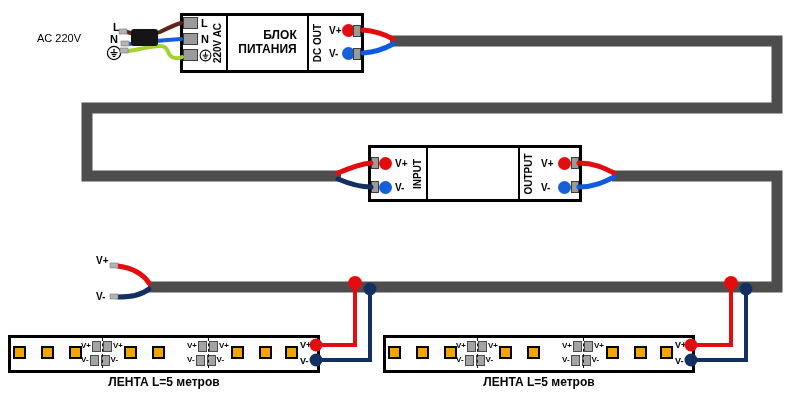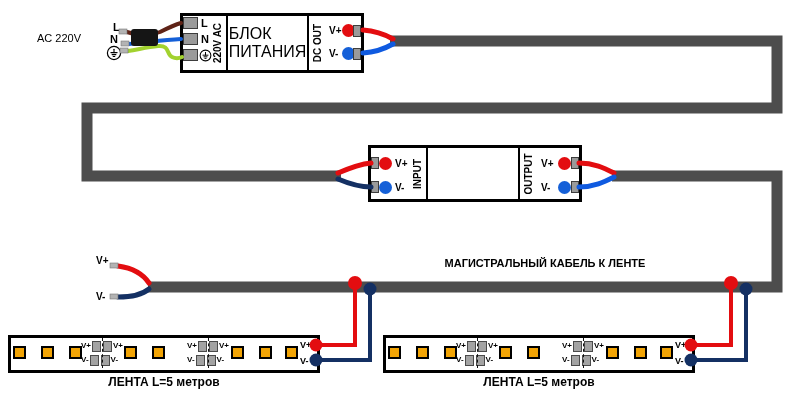--- a/index.html
+++ b/index.html
@@ -13,21 +13,21 @@
   .lbl{position:absolute;line-height:1;z-index:3;}
   .b{font-weight:bold;}
   .term{position:absolute;background:#9a9a9a;border:1px solid #3d3d3d;box-sizing:border-box;}
   .circ{position:absolute;width:13px;height:13px;border-radius:50%;}
   .red{background:#e30d10;}
   .blue{background:#1560d8;}
   .divider{position:absolute;top:0;bottom:0;width:2px;background:#000;}
   .rot{position:absolute;display:flex;align-items:center;justify-content:center;}
   .rot>span{transform:rotate(-90deg);white-space:nowrap;font-weight:bold;font-size:10px;line-height:1;}
   .boxtitle{position:absolute;display:flex;align-items:center;justify-content:center;
-    text-align:left;font-weight:normal;font-size:16px;line-height:1.15;white-space:pre-line;}
+    text-align:right;font-weight:bold;font-size:12px;line-height:1.15;white-space:pre-line;}
   .led{position:absolute;width:13px;height:13px;top:8px;background:#f2a405;border:2px solid #000;box-sizing:border-box;}
   .padgrp{position:absolute;top:2px;height:26px;display:flex;flex-direction:column;justify-content:space-between;z-index:3;}
   .padrow{display:flex;align-items:center;height:12px;}
   .pl{font-size:8px;font-weight:bold;line-height:1;}
   .pad{width:9px;height:11px;background:#a3a3a3;border:1px solid #4a4a4a;box-sizing:border-box;margin:0 1px;}
   .cutline{position:absolute;left:50%;top:-2px;bottom:-2px;border-left:1px dashed #111;}
   .striplabel{position:absolute;top:375px;text-align:center;font-weight:bold;font-size:12px;z-index:3;}
   .vsmall{font-size:9px;}
   .v10{font-size:10px;}
   .v11{font-size:11px;}
@@ -101,21 +101,20 @@
     <div class="lbl b v10" style="left:170px;top:11px;">V+</div>
     <div class="lbl b v10" style="left:170px;top:35px;">V-</div>
     <div class="circ red" style="left:187px;top:9px;"></div>
     <div class="circ blue" style="left:187px;top:33px;"></div>
     <div class="term" style="left:200px;top:9px;width:8px;height:12px;"></div>
     <div class="term" style="left:200px;top:33px;width:8px;height:12px;"></div>
   </div>
 
   <div class="lbl b v10" style="left:96px;top:256px;">V+</div>
   <div class="lbl b v10" style="left:96px;top:292px;">V-</div>
-  <div class="lbl b v11" style="left:420px;top:258px;width:250px;text-align:center;">МАГИСТРАЛЬНЫЙ КАБЕЛЬ К ЛЕНТЕ</div>
 
   <div class="box" style="left:8px;top:335px;width:312px;height:38px;">
     <div class="led" style="left:2px;"></div>
     <div class="led" style="left:30px;"></div>
     <div class="led" style="left:58px;"></div>
     <div class="padgrp" style="left:70px;">
       <div class="padrow">
           <span class="pl">V+</span>
           <span class="pad"></span>
           <span class="pad"></span>

